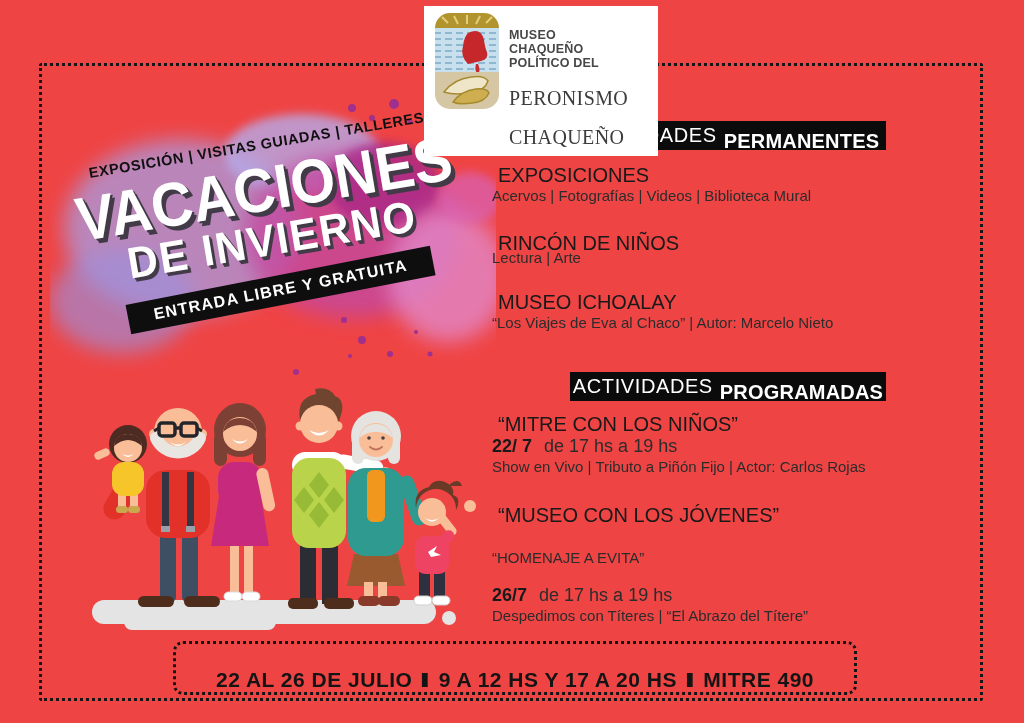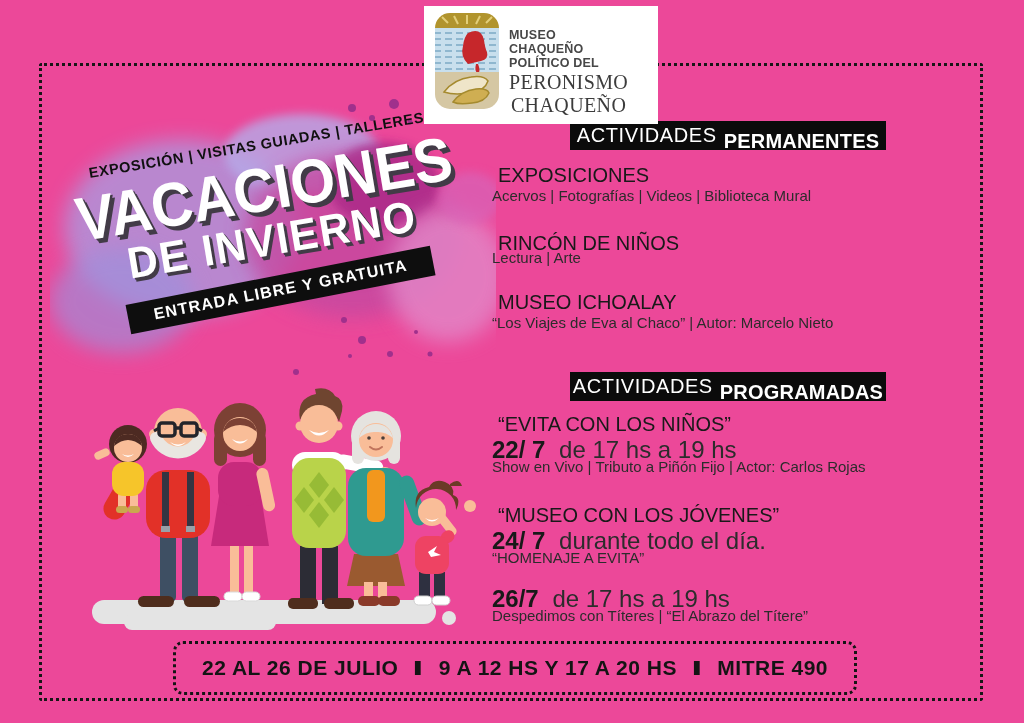--- a/index.html
+++ b/index.html
@@ -1,32 +1,32 @@
 <!DOCTYPE html>
 <html><head>
 <meta charset="utf-8">
 <style>
   html,body { margin:0; padding:0; background:#ffffff; }
   .page {
-    position:relative; width:1024px; height:723px; background:#ec4899;
+    position:relative; width:1024px; height:723px; background:#ef4444;
     overflow:hidden; font-family:"Liberation Sans","DejaVu Sans",sans-serif; color:#1c1c1c;
   }
   .border-frame {
     position:absolute; left:39px; top:63px; width:944px; height:638px;
     border:3px dotted #161616; box-sizing:border-box; border-radius:3px;
   }
   
   .logo {
     position:absolute; left:424px; top:6px; width:214px; background:#ffffff;
     display:flex; gap:9px; padding:6px 10px 8px 10px; z-index:6; align-items:flex-start;
   }
   .logo-text { margin-top:16px; }
   .logo-sans  { font-size:12.5px; font-weight:700; line-height:14px; color:#474747; letter-spacing:0.2px; }
   .logo-serif { font-family:"Liberation Serif","DejaVu Serif",serif; font-size:20px; line-height:21px;
-                color:#3c3c3c; letter-spacing:0.4px; margin-top:2px;text-align:center; }
+                color:#3c3c3c; letter-spacing:0.4px; margin-top:18px; }
   
   .splash { position:absolute; left:50px; top:96px; z-index:1; }
   .hero-lockup {
     position:absolute; left:56px; top:136px; width:426px; z-index:2;
     transform:rotate(-9.5deg); display:flex; flex-direction:column; align-items:center;
   }
   .hero-kicker { font-size:14.5px; font-weight:700; color:#101010; letter-spacing:0.6px; white-space:nowrap; }
   .hero-title1 {
     font-size:62px; font-weight:700; color:#ffffff; line-height:1; margin-top:6px;
     transform:scaleX(0.93); white-space:nowrap;
@@ -45,28 +45,28 @@
   .family { position:absolute; left:78px; top:380px; z-index:2; }
   
   .bar-header {
     position:absolute; left:570px; width:316px; height:29px; background:#0b0b0b; color:#ffffff;
     display:flex; align-items:center; justify-content:center; gap:7px; font-size:20px; z-index:3;
   }
   .bar-header .light { font-weight:400; letter-spacing:0.6px; }
   .bar-header .heavy { font-weight:700; letter-spacing:0.2px;margin-top:12px; }
   .sec-title  { position:absolute; left:492px; font-size:20px; font-weight:400; color:#191919; white-space:nowrap; z-index:3;margin-left:6px; }
   .sec-detail { position:absolute; left:492px; font-size:15px; font-weight:400; color:#2c2c2c; white-space:nowrap; z-index:3; }
-  .date-line  { position:absolute; left:492px; font-size:24px; color:#2c2c2c; white-space:nowrap; z-index:3; }
+  .date-line  { position:absolute; left:492px; font-size:18px; color:#2c2c2c; white-space:nowrap; z-index:3; }
   .date-bold  { font-weight:700; color:#191919; }
   .date-time  { margin-left:7px; }
   
   .footer-box {
     position:absolute; left:173px; top:641px; width:684px; height:54px; box-sizing:border-box;
     border:3px dotted #141414; border-radius:10px; z-index:3;
-    display:flex; align-items:center; justify-content:center; gap:17px;
+    display:flex; align-items:flex-end; justify-content:center; gap:10px;
     font-size:21px; font-weight:700; color:#141414; letter-spacing:0.5px; white-space:nowrap;
   }
   .footer-sep { display:inline-block; transform:scaleX(1.9); font-weight:700; }
 </style>
 </head>
 <body>
 
 <div class="page">
 
   <div class="border-frame"></div>
@@ -274,32 +274,28 @@
   <div class="sec-detail" style="top:249px;">Lectura | Arte</div>
 
   <div class="sec-title" style="top:291px;">MUSEO ICHOALAY</div>
   <div class="sec-detail" style="top:314px;">“Los Viajes de Eva al Chaco” | Autor: Marcelo Nieto</div>
 
   <div class="bar-header" style="top:372px;">
     <span class="light">ACTIVIDADES</span>
     <span class="heavy">PROGRAMADAS</span>
   </div>
 
-  <div class="sec-title" style="top:413px;">“EVITA CON LOS NIÑOS”</div>
+  <div class="sec-title" style="top:413px;">“MITRE CON LOS NIÑOS”</div>
   <div class="date-line" style="top:436px;">
     <span class="date-bold">22/ 7</span>
     <span class="date-time">de  17 hs a 19 hs</span>
   </div>
   <div class="sec-detail" style="top:458px;">Show en Vivo | Tributo a Piñón Fijo  | Actor: Carlos Rojas</div>
 
   <div class="sec-title" style="top:504px;">“MUSEO CON LOS JÓVENES”</div>
-  <div class="date-line" style="top:527px;">
-    <span class="date-bold">24/ 7</span>
-    <span class="date-time">durante todo el día.</span>
-  </div>
   <div class="sec-detail" style="top:549px;">“HOMENAJE A EVITA”</div>
 
   <div class="date-line" style="top:585px;">
     <span class="date-bold">26/7</span>
     <span class="date-time">de  17 hs a 19 hs</span>
   </div>
   <div class="sec-detail" style="top:607px;">Despedimos con Títeres | “El Abrazo del Títere”</div>
 
   <div class="footer-box">
     <span>22 AL 26 DE JULIO</span>

